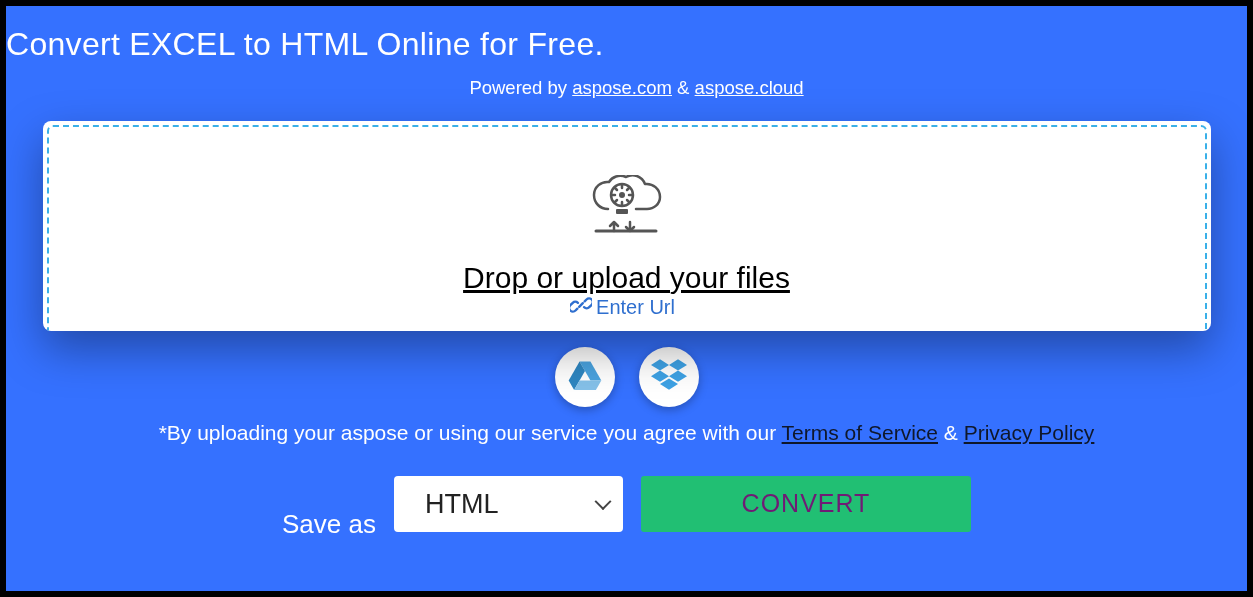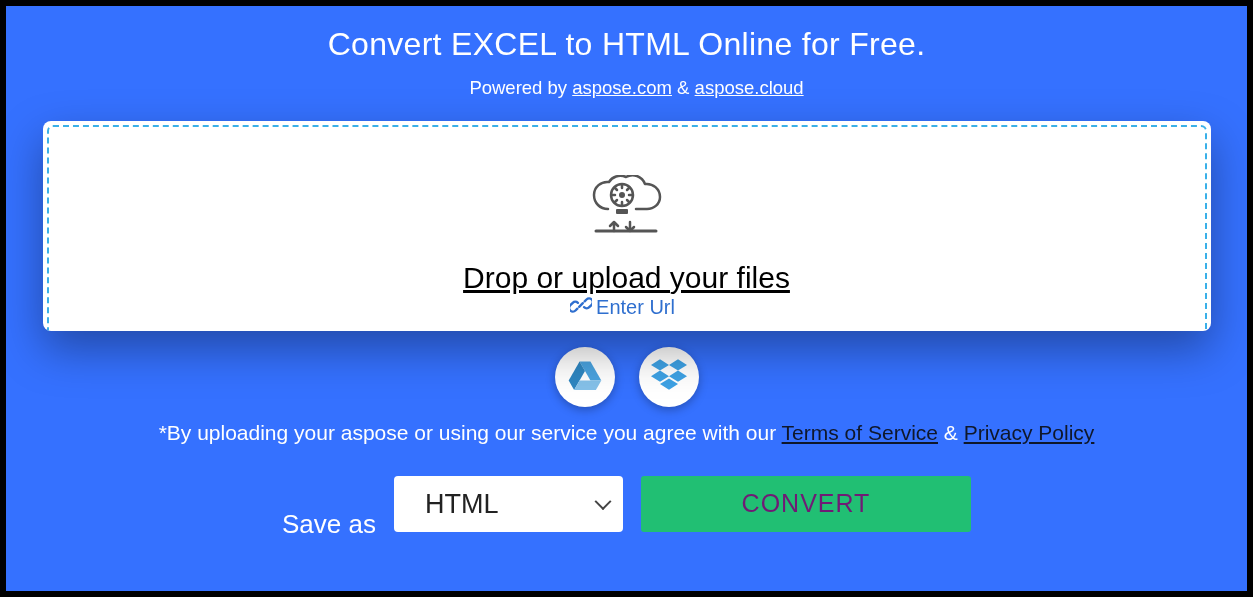--- a/index.html
+++ b/index.html
@@ -10,21 +10,20 @@
     color: #fff;
     overflow: hidden;
   }
   .frame {
     position: absolute;
     left: 6px; top: 6px;
     width: 1241px; height: 585px;
     background: #3571ff;
   }
   .title {
-    text-align: center;
     font-size: 32px;
     font-weight: 300;
     padding-top: 20px;
     letter-spacing: 0.3px;
   }
   .subtitle {
     text-align: center;
     font-size: 18.5px;
     font-weight: 400;
     margin-top: 14px;

